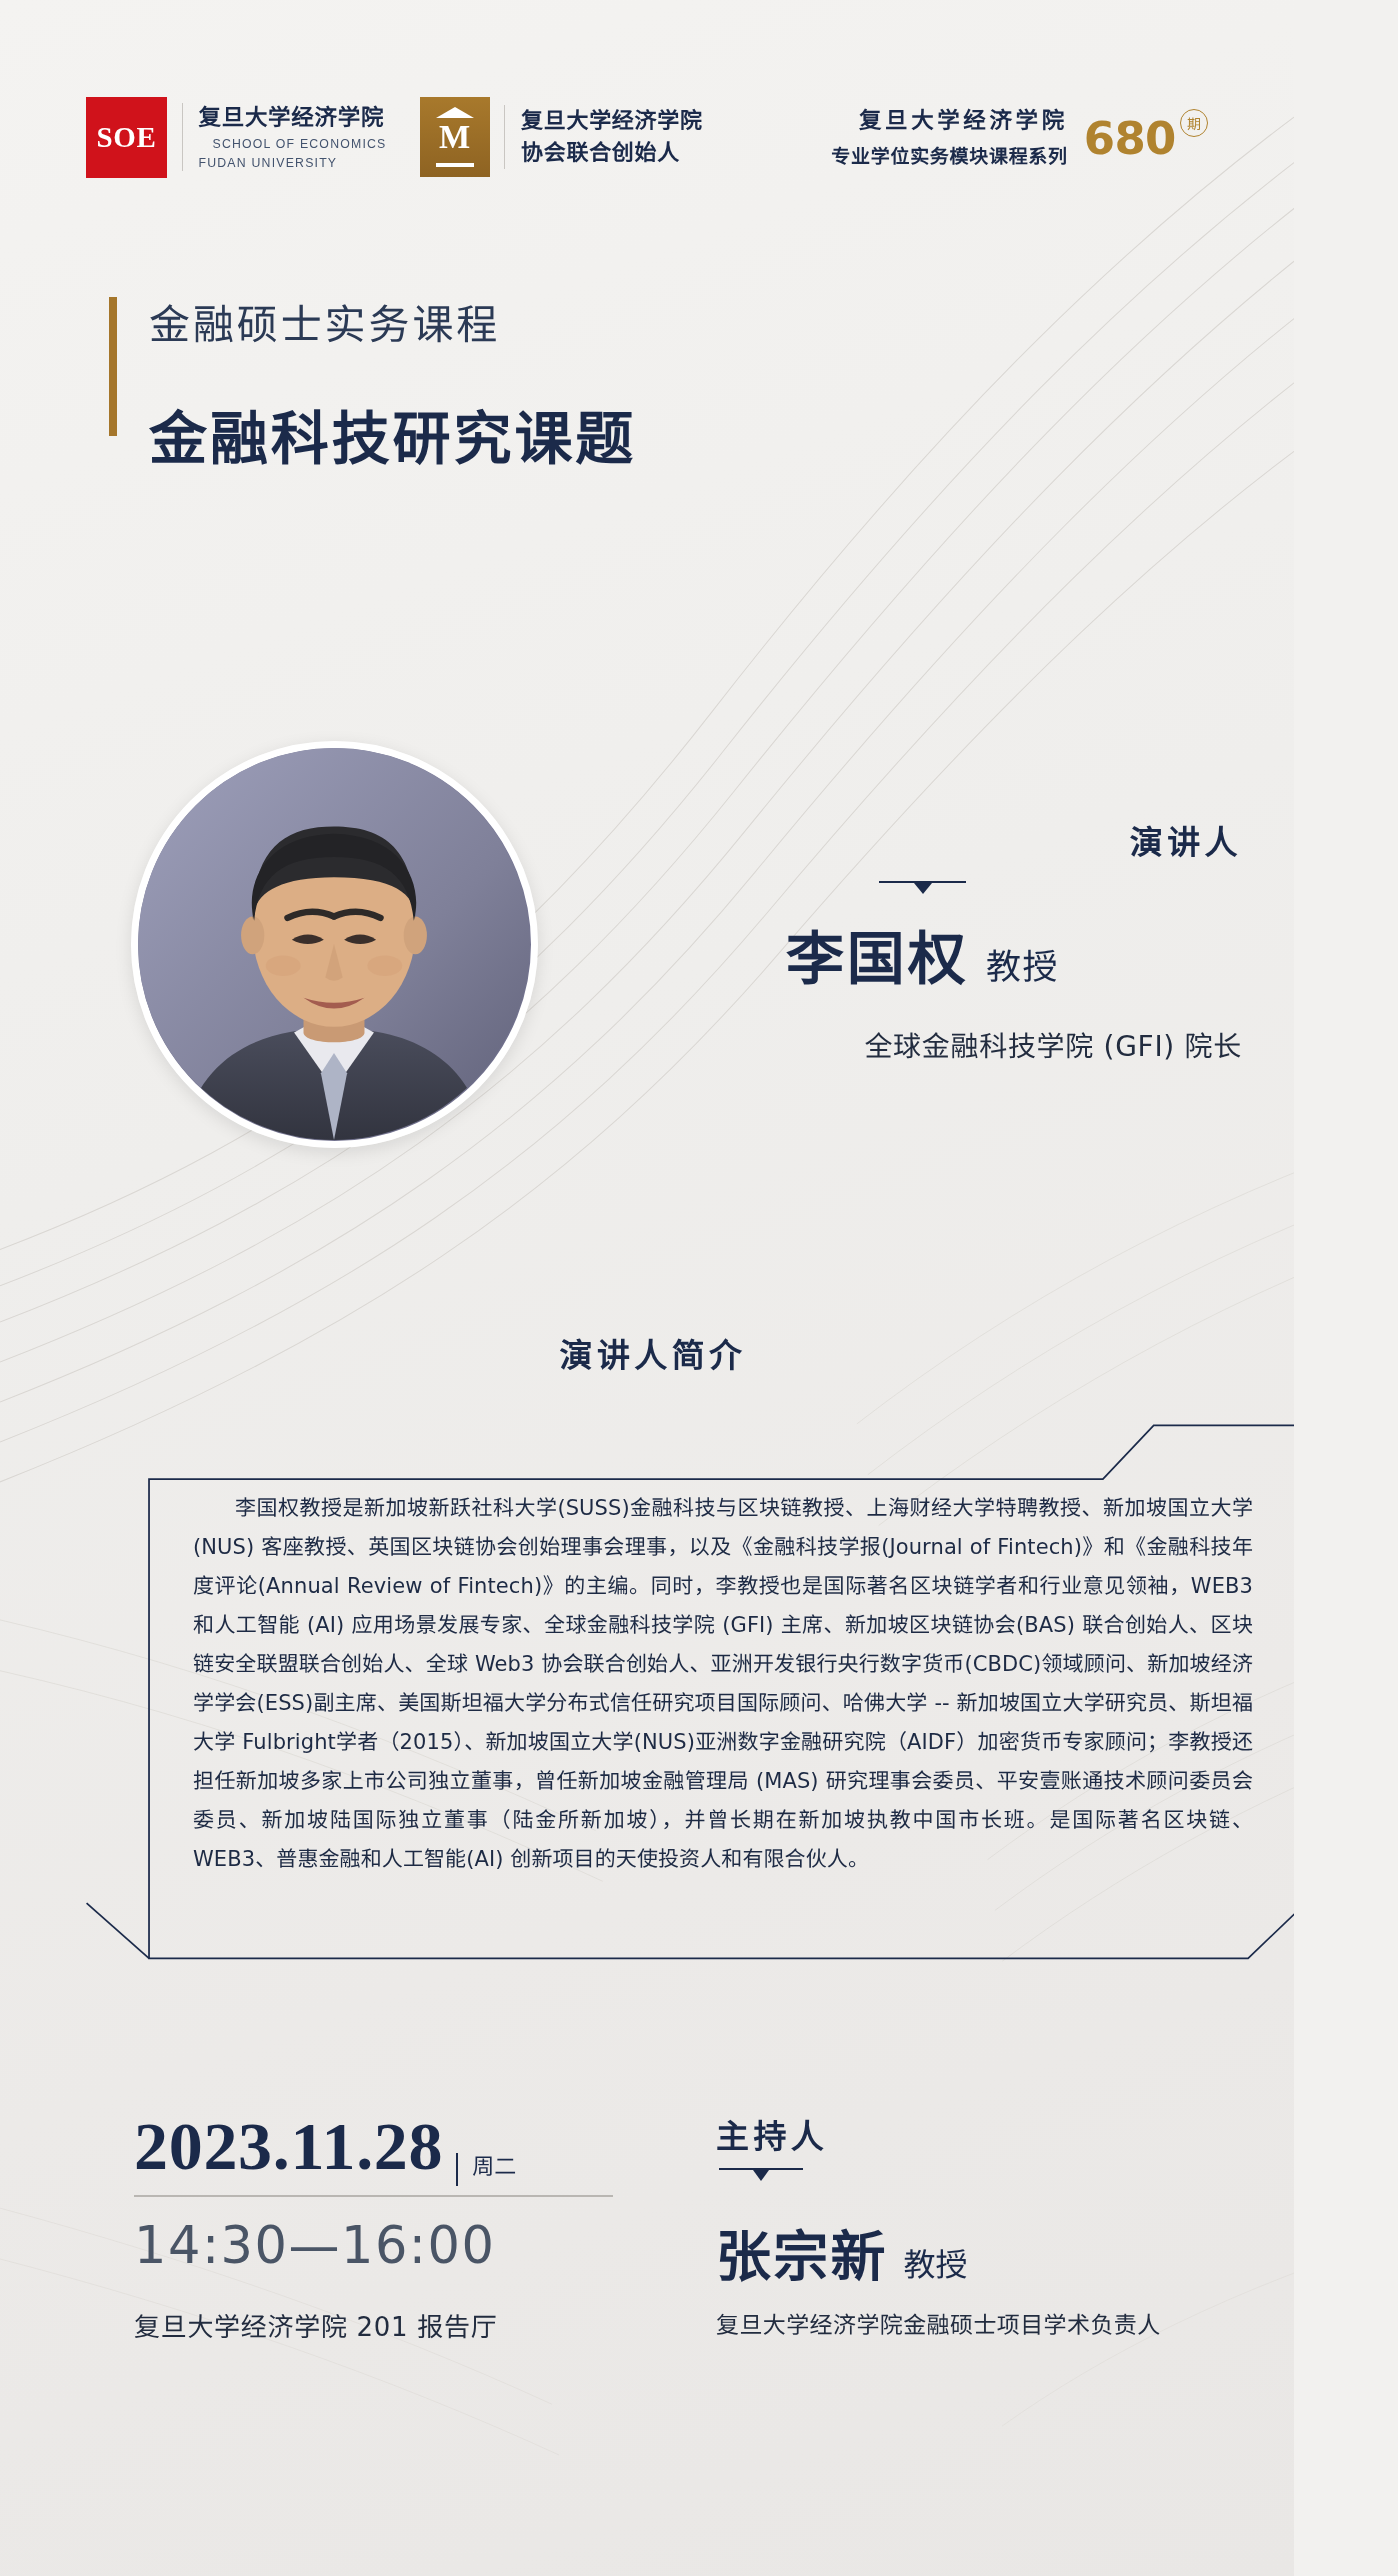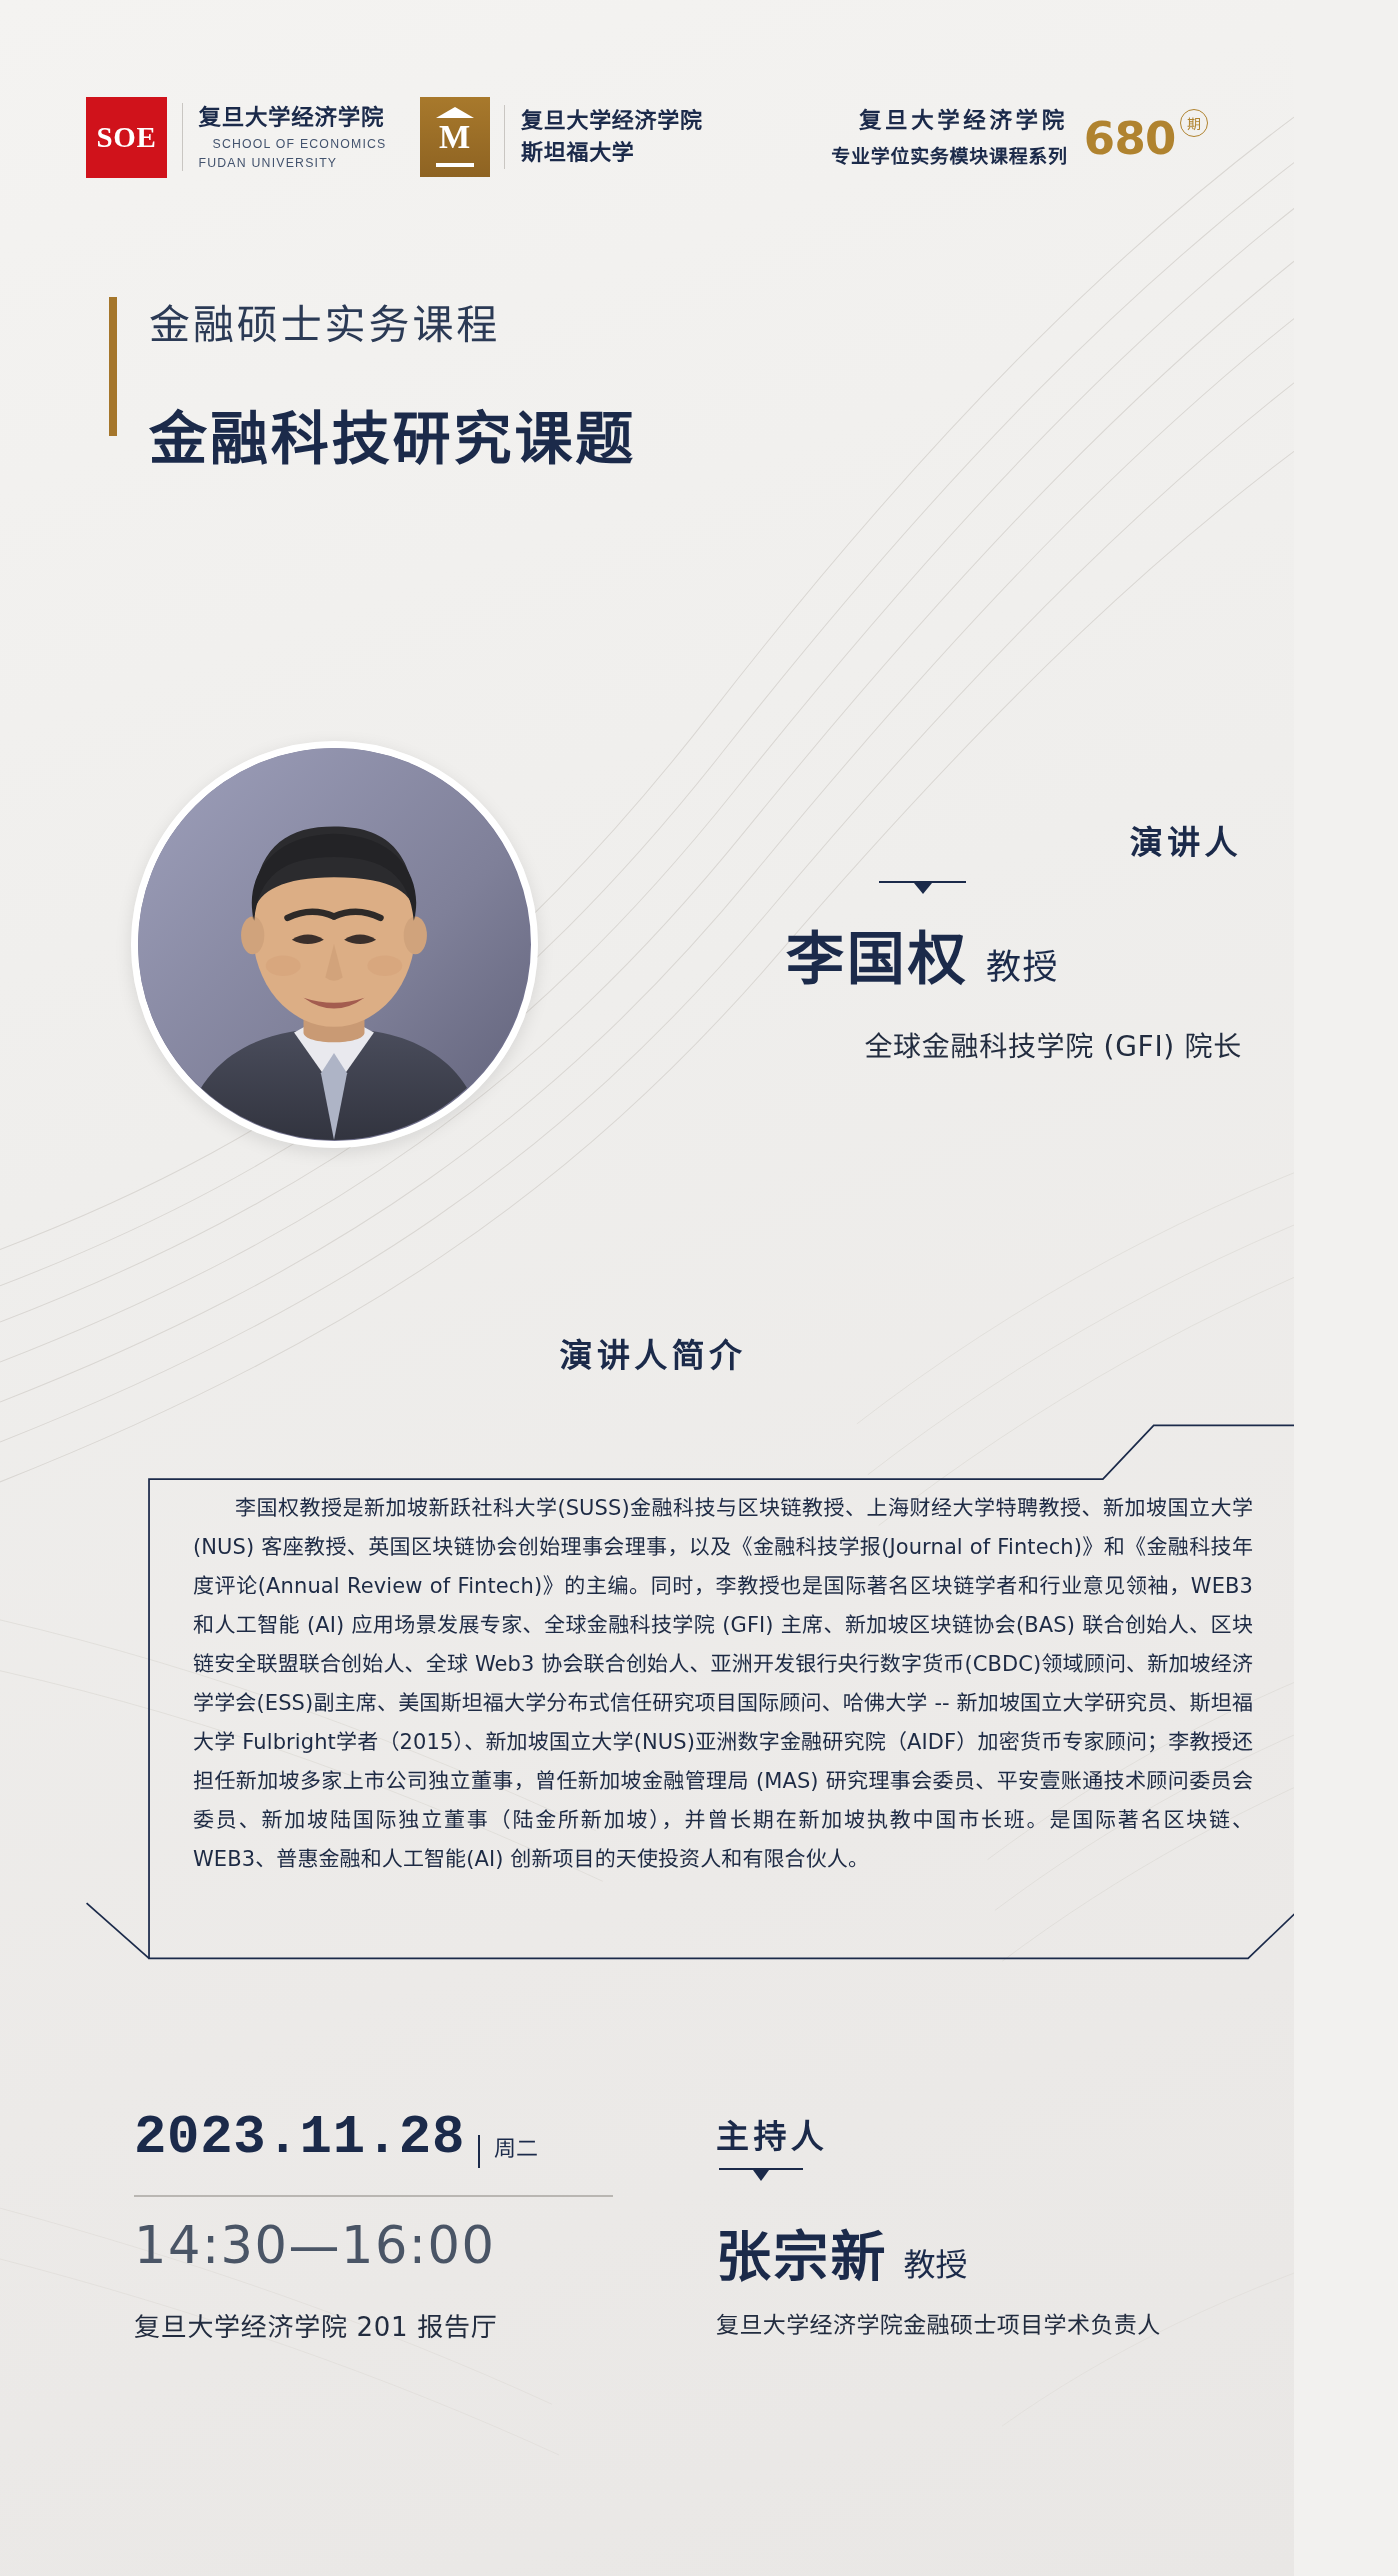--- a/index.html
+++ b/index.html
@@ -187,22 +187,22 @@
     font-family: "DejaVu Sans", sans-serif;
     padding-left: 44px;
   }
 
   
   .date {
     position: absolute; left: 134px; top: 2107px;
     display:flex; align-items: flex-end;
   }
   .date-main {
-    font-size: 54px; font-weight: bold; color:#1b2a4a; letter-spacing: 0.7px;
-    font-family: Liberation Mono, monospace;
+    font-size: 68px; font-weight: bold; color:#1b2a4a; letter-spacing: 0.7px;
+    font-family: Liberation Serif, serif;
   }
   .date-week {
     margin-left: 13px; padding-left: 14px; border-left: 2.2px solid #1b2a4a;
     font-size: 22px; color:#1b2a4a; line-height: 1.28; padding-bottom: 4.4px;
     font-family: "DejaVu Sans", sans-serif;
   }
   .date-rule {
     position:absolute; left: 134px; top: 2195px; width: 479px; height: 1.5px; background:#b9b6b2;
   }
   .time {
@@ -286,21 +286,21 @@
         <div class="soe-en2">FUDAN UNIVERSITY</div>
       </div>
     </div>
 
     <div class="logo-master">
       <div class="master-mark">
         <span class="glyph">M</span>
       </div>
       <div class="master-text">
         <div>复旦大学经济学院</div>
-        <div>斯坦福大学</div>
+        <div>协会联合创始人</div>
       </div>
     </div>
 
     <div class="logo-series">
       <div class="series-text">
         <div class="series-line1">复旦大学经济学院</div>
         <div class="series-line2">专业学位实务模块课程系列</div>
       </div>
       <div class="series-num">680</div>
       <div class="series-qi">期</div>

